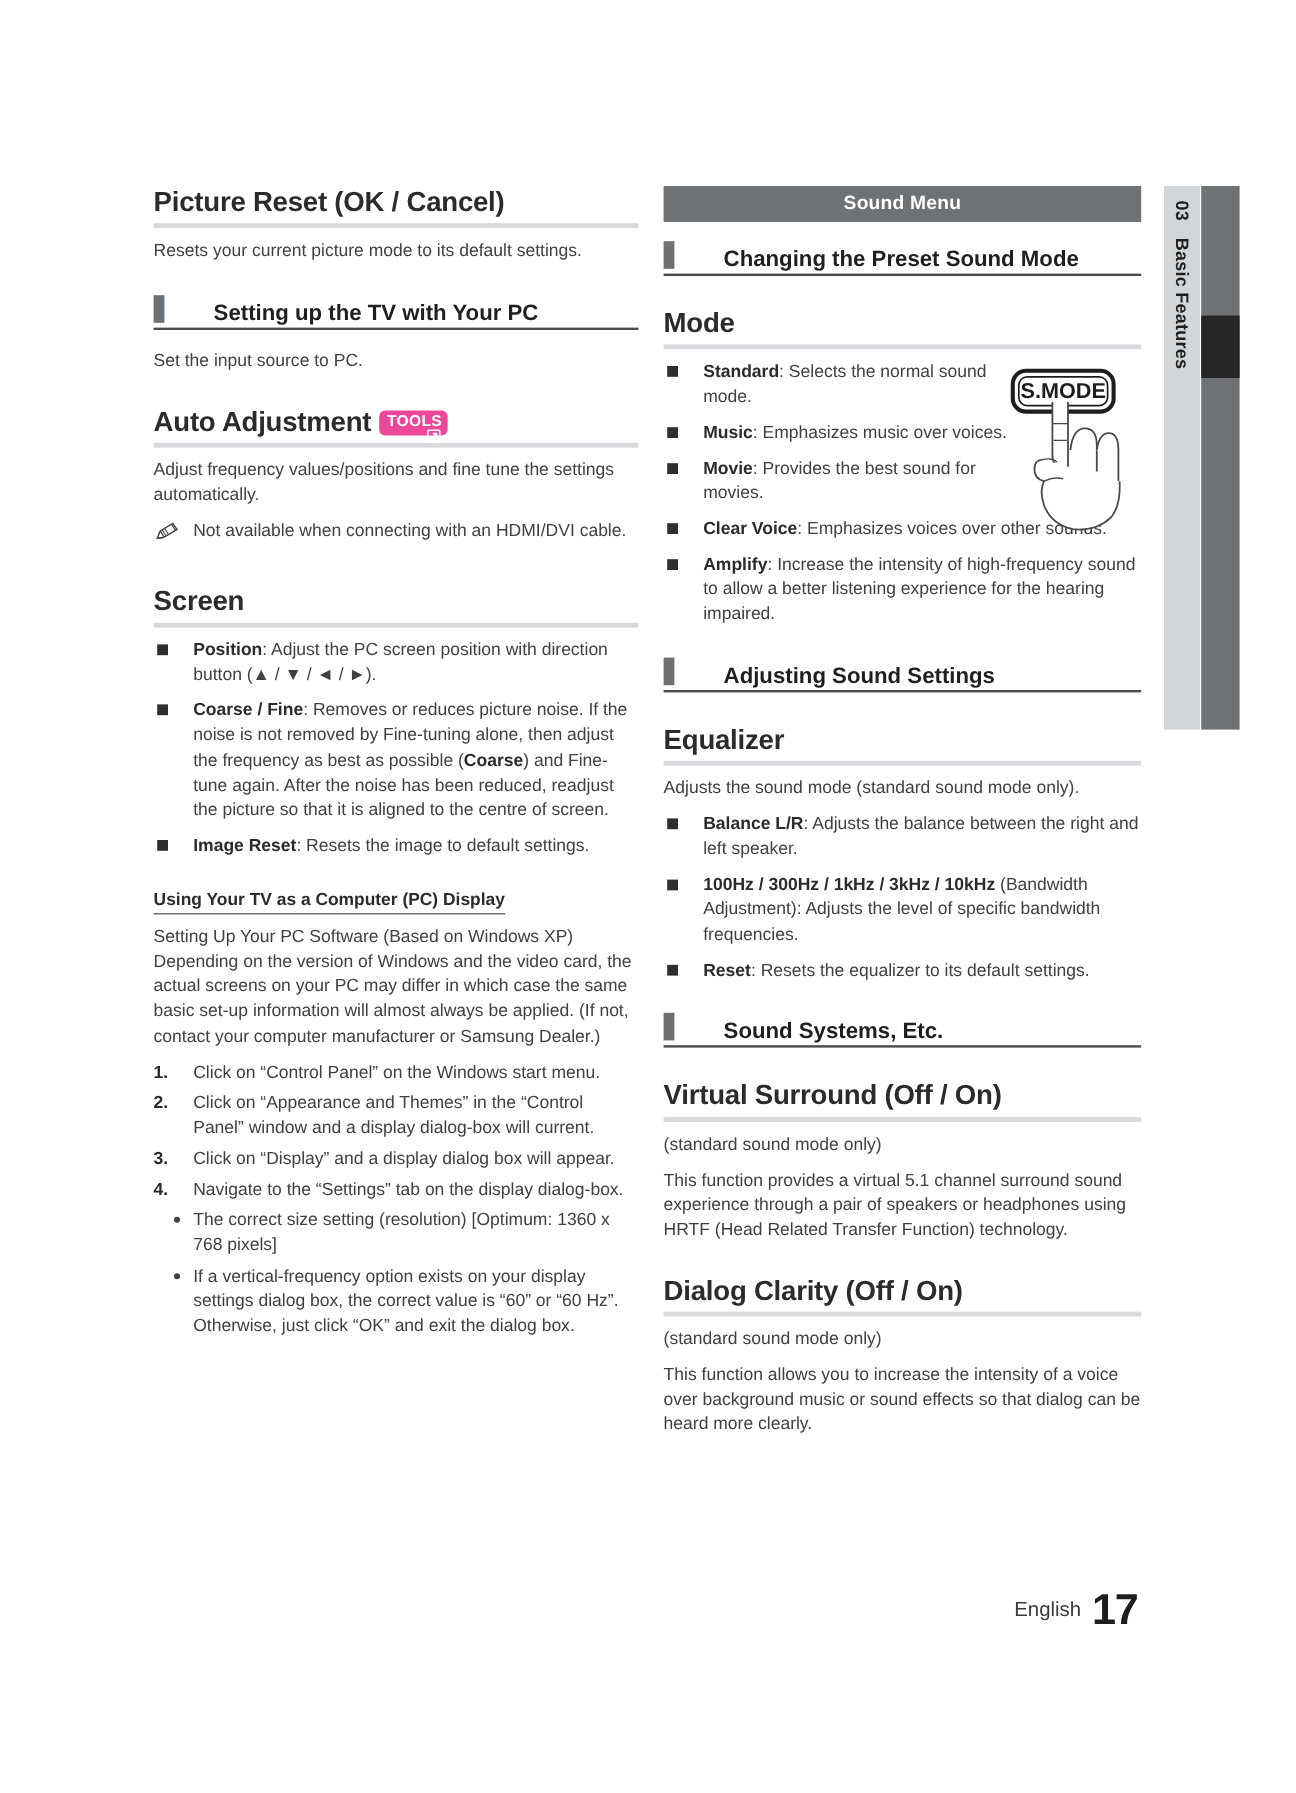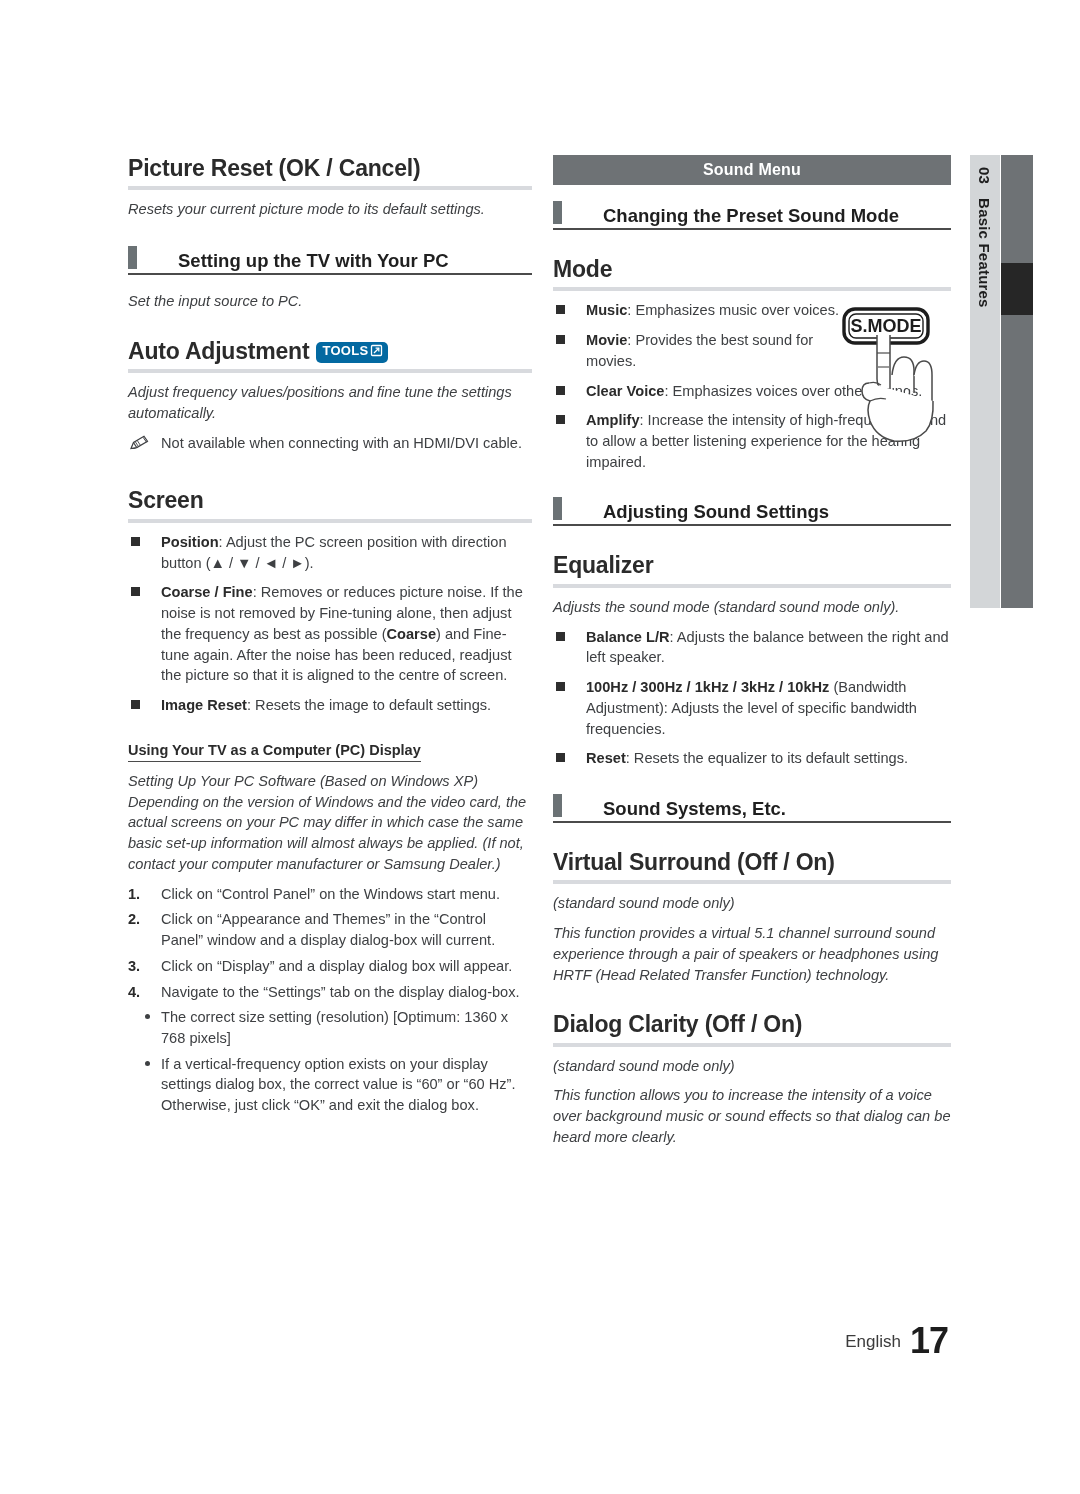--- a/index.html
+++ b/index.html
@@ -89,21 +89,20 @@
     padding-bottom: 2px;
     line-height: 1.2;
   }
 
   
   p.body {
     font-size: 14.6px;
     line-height: 1.42;
     margin: 0;
     color: #3e4043;
-    font-style: italic;
   }
   .gap-s { height: 9px; }
   .gap-m { height: 16px; }
   .gap-l { height: 26px; }
   .gap-xl { height: 34px; }
 
   
   ul.sq, ul.dot, ol.num {
     list-style: none;
     margin: 0;
@@ -173,28 +172,29 @@
     position: absolute;
     left: 0;
     top: 1px;
     width: 24px;
     height: 18px;
   }
 
   
   .tools-badge {
     display: inline-flex;
-    align-items: flex-start;
-    background: #0369a1;
+    align-items: flex-end;
+    background: #ec4899;
     border-radius: 5px;
     padding: 2px 5px 2px 6px;
     vertical-align: 4px;
     margin-left: 7px;
     height: 17px;
     box-sizing: content-box;
+    flex-direction: column;
   }
   .tools-badge .lbl {
     color: #ffffff;
     font-size: 13px;
     font-weight: bold;
     letter-spacing: 0.3px;
     line-height: 1;
   }
   .tools-badge .glyph {
     margin-left: 2px;
@@ -400,20 +400,21 @@
       <span class="txt">Changing the Preset Sound Mode</span>
     </div>
     <div class="subhead-rule"></div>
 
     <div class="gap-l"></div>
 
     <h1 class="sec">Mode</h1>
     <div class="rule"></div>
 
     <ul class="sq">
+      <li style="width:265px"><b>Standard</b><span>: Selects the normal sound mode.</span></li>
       <li style="width:265px"><b>Music</b><span>: Emphasizes music over voices.</span></li>
       <li style="width:265px"><b>Movie</b><span>: Provides the best sound for movies.</span></li>
       <li><b>Clear Voice</b><span>: Emphasizes voices over other sounds.</span></li>
       <li><b>Amplify</b><span>: Increase the intensity of high-frequency sound to allow a better listening experience for the hearing impaired.</span></li>
     </ul>
 
     <div class="gap-m"></div>
 
     <div class="subhead">
       <span class="tick"></span>

